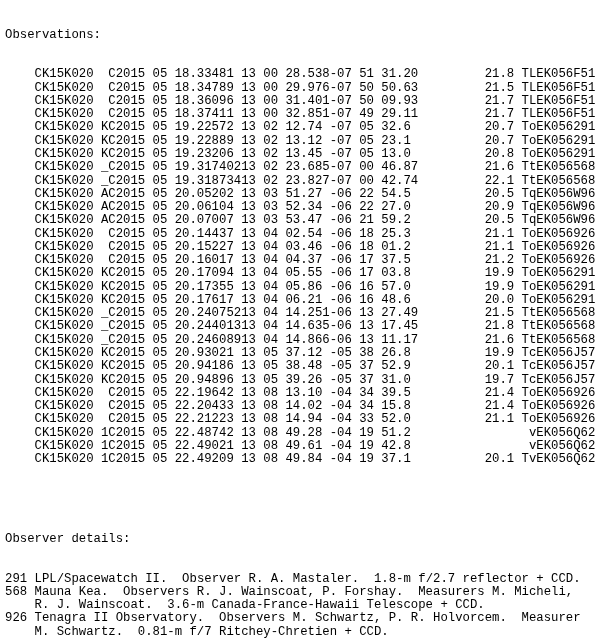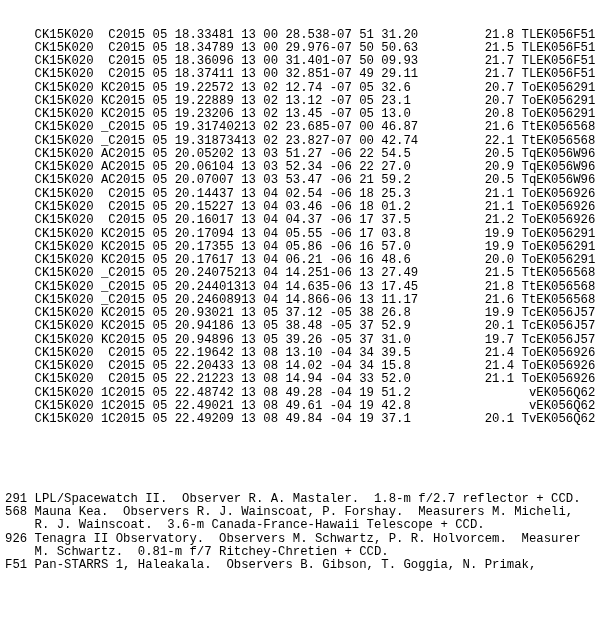--- a/index.html
+++ b/index.html
@@ -21,16 +21,18 @@
     white-space: pre;
     height: 13.28px;
   }
   .u {
   }
 </style>
 </head>
 <body>
 
 <div class="doc" id="doc">
+  <div class="ln">Observations:</div>
   <div id="obs-rows"><div class="ln">    CK15K020  C2015 05 18.33481 13 00 28.538-07 51 31.20         21.8 TLEK056F51</div><div class="ln">    CK15K020  C2015 05 18.34789 13 00 29.976-07 50 50.63         21.5 TLEK056F51</div><div class="ln">    CK15K020  C2015 05 18.36096 13 00 31.401-07 50 09.93         21.7 TLEK056F51</div><div class="ln">    CK15K020  C2015 05 18.37411 13 00 32.851-07 49 29.11         21.7 TLEK056F51</div><div class="ln">    CK15K020 KC2015 05 19.22572 13 02 12.74 -07 05 32.6          20.7 ToEK056291</div><div class="ln">    CK15K020 KC2015 05 19.22889 13 02 13.12 -07 05 23.1          20.7 ToEK056291</div><div class="ln">    CK15K020 KC2015 05 19.23206 13 02 13.45 -07 05 13.0          20.8 ToEK056291</div><div class="ln">    CK15K020 _C2015 05 19.31740213 02 23.685-07 00 46.87         21.6 TtEK056568</div><div class="ln">    CK15K020 _C2015 05 19.31873413 02 23.827-07 00 42.74         22.1 TtEK056568</div><div class="ln">    CK15K020 AC2015 05 20.05202 13 03 51.27 -06 22 54.5          20.5 TqEK056W96</div><div class="ln">    CK15K020 AC2015 05 20.06104 13 03 52.34 -06 22 27.0          20.9 TqEK056W96</div><div class="ln">    CK15K020 AC2015 05 20.07007 13 03 53.47 -06 21 59.2          20.5 TqEK056W96</div><div class="ln">    CK15K020  C2015 05 20.14437 13 04 02.54 -06 18 25.3          21.1 ToEK056926</div><div class="ln">    CK15K020  C2015 05 20.15227 13 04 03.46 -06 18 01.2          21.1 ToEK056926</div><div class="ln">    CK15K020  C2015 05 20.16017 13 04 04.37 -06 17 37.5          21.2 ToEK056926</div><div class="ln">    CK15K020 KC2015 05 20.17094 13 04 05.55 -06 17 03.8          19.9 ToEK056291</div><div class="ln">    CK15K020 KC2015 05 20.17355 13 04 05.86 -06 16 57.0          19.9 ToEK056291</div><div class="ln">    CK15K020 KC2015 05 20.17617 13 04 06.21 -06 16 48.6          20.0 ToEK056291</div><div class="ln">    CK15K020 _C2015 05 20.24075213 04 14.251-06 13 27.49         21.5 TtEK056568</div><div class="ln">    CK15K020 _C2015 05 20.24401313 04 14.635-06 13 17.45         21.8 TtEK056568</div><div class="ln">    CK15K020 _C2015 05 20.24608913 04 14.866-06 13 11.17         21.6 TtEK056568</div><div class="ln">    CK15K020 KC2015 05 20.93021 13 05 37.12 -05 38 26.8          19.9 TcEK056J57</div><div class="ln">    CK15K020 KC2015 05 20.94186 13 05 38.48 -05 37 52.9          20.1 TcEK056J57</div><div class="ln">    CK15K020 KC2015 05 20.94896 13 05 39.26 -05 37 31.0          19.7 TcEK056J57</div><div class="ln">    CK15K020  C2015 05 22.19642 13 08 13.10 -04 34 39.5          21.4 ToEK056926</div><div class="ln">    CK15K020  C2015 05 22.20433 13 08 14.02 -04 34 15.8          21.4 ToEK056926</div><div class="ln">    CK15K020  C2015 05 22.21223 13 08 14.94 -04 33 52.0          21.1 ToEK056926</div><div class="ln">    CK15K020 1C2015 05 22.48742 13 08 49.28 -04 19 51.2                vEK056Q62</div><div class="ln">    CK15K020 1C2015 05 22.49021 13 08 49.61 -04 19 42.8                vEK056Q62</div><div class="ln">    CK15K020 1C2015 05 22.49209 13 08 49.84 -04 19 37.1          20.1 TvEK056Q62</div></div>
   <div class="ln"> </div>
+  <div class="ln">Observer details:</div>
   <div id="detail-entries"><div class="ln"><span class="u">291 LPL/Spacewatch II.</span><span>  Observer R. A. Mastaler.  1.8-m f/2.7 reflector + CCD.</span></div><div class="ln"><span class="u">568 Mauna Kea.</span><span>  Observers R. J. Wainscoat, P. Forshay.  Measurers M. Micheli,</span></div><div class="ln">    R. J. Wainscoat.  3.6-m Canada-France-Hawaii Telescope + CCD.</div><div class="ln"><span class="u">926 Tenagra II Observatory.</span><span>  Observers M. Schwartz, P. R. Holvorcem.  Measurer</span></div><div class="ln">    M. Schwartz.  0.81-m f/7 Ritchey-Chretien + CCD.</div><div class="ln"><span class="u">F51 Pan-STARRS 1, Haleakala.</span><span>  Observers B. Gibson, T. Goggia, N. Primak,</span></div></div>
 </div>
 
 </body></html>

